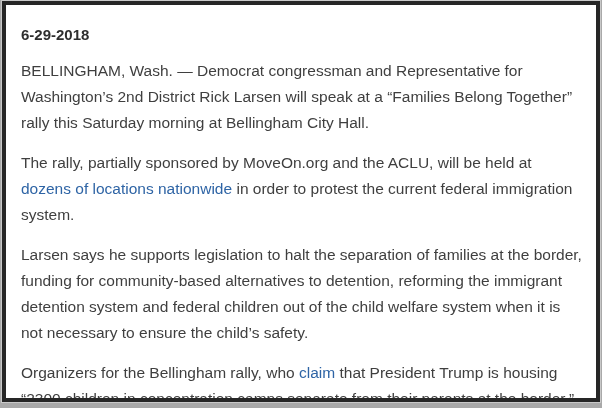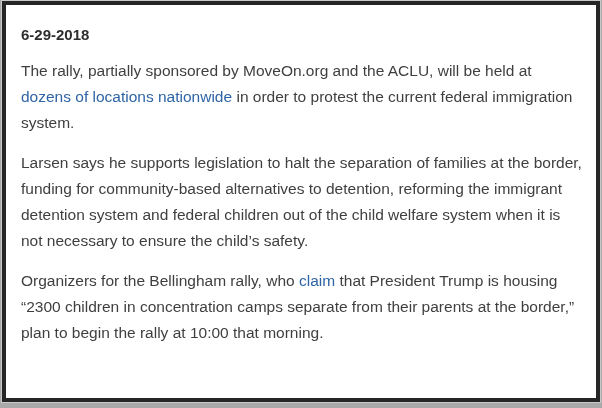--- a/index.html
+++ b/index.html
@@ -40,18 +40,19 @@
     cursor: pointer;
   }
 </style>
 </head>
 <body style="background: rgb(169, 169, 169);">
 
 <div class="frame">
   <div class="article">
     <div class="date">6-29-2018</div>
     <div class="paragraphs">
+        <p><span>BELLINGHAM, Wash. — Democrat congressman and Representative for Washington’s 2nd District Rick Larsen will speak at a “Families Belong Together” rally this Saturday morning at Bellingham City Hall.</span></p>
         <p><span>The rally, partially sponsored by MoveOn.org and the ACLU, will be held at </span><a href="#">dozens of locations nationwide</a><span> in order to protest the current federal immigration system.</span></p>
         <p><span>Larsen says he supports legislation to halt the separation of families at the border, funding for community-based alternatives to detention, reforming the immigrant detention system and federal children out of the child welfare system when it is not necessary to ensure the child’s safety.</span></p>
         <p><span>Organizers for the Bellingham rally, who </span><a href="#">claim</a><span> that President Trump is housing “2300 children in concentration camps separate from their parents at the border,” plan to begin the rally at 10:00 that morning.</span></p>
       </div>
   </div>
 </div>
 
 </body></html>

